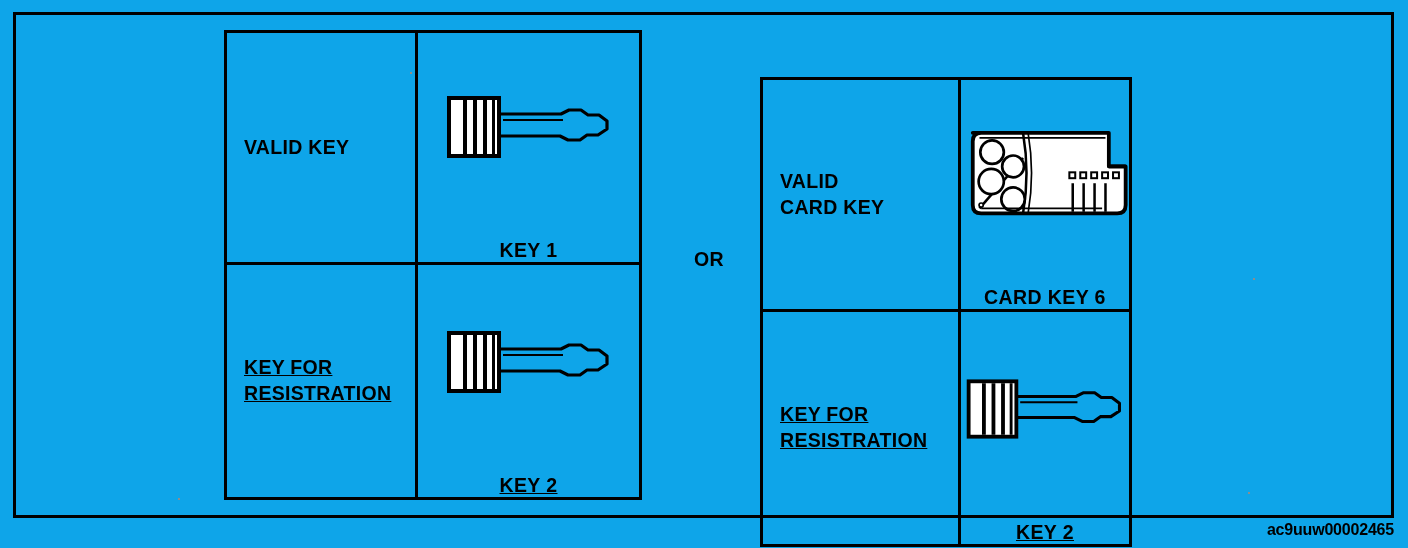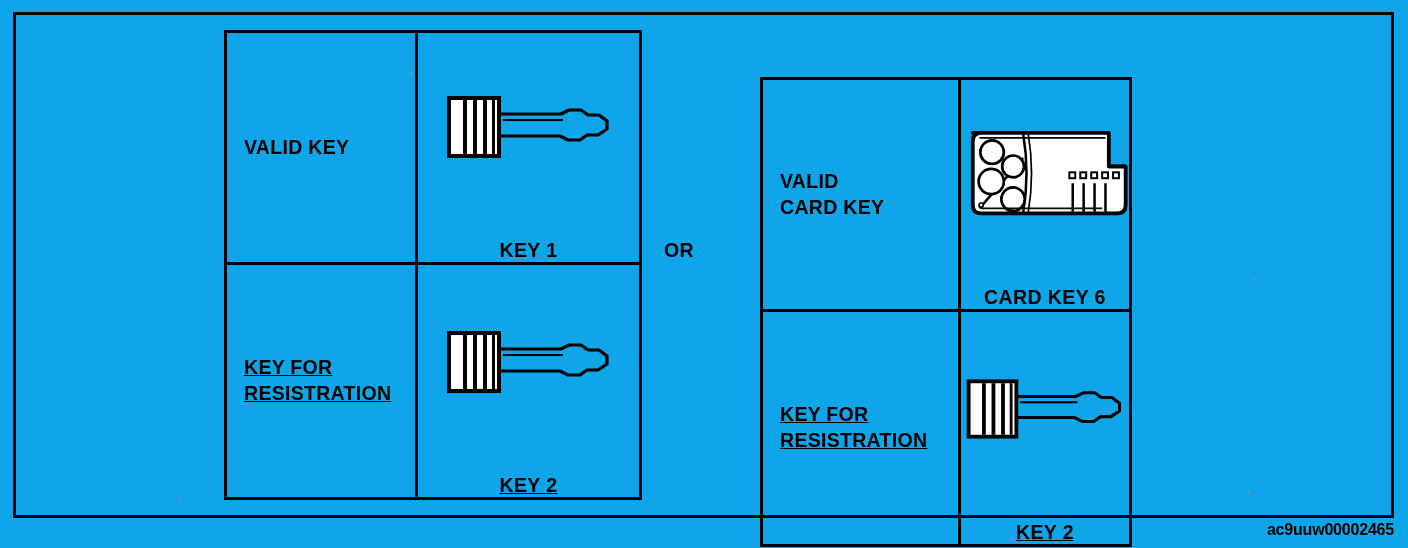--- a/index.html
+++ b/index.html
@@ -102,26 +102,26 @@
     letter-spacing: 0.4px;
     margin-top: 16px;
     text-align: center;
   }
   .illus-art svg { display: block; }
 
   
   .or-separator {
     position: absolute;
     left: 664px;
-    top: 239px;
+    top: 248px;
     width: 90px;
     font-size: 19.5px;
     font-weight: 700;
     letter-spacing: 0.4px;
-    text-align: left;
+    text-align: center;
   }
 
   
   .footer-id {
     position: absolute;
     right: 14px;
     top: 521px;
     font-size: 16px;
     font-weight: 700;
     letter-spacing: -0.2px;

